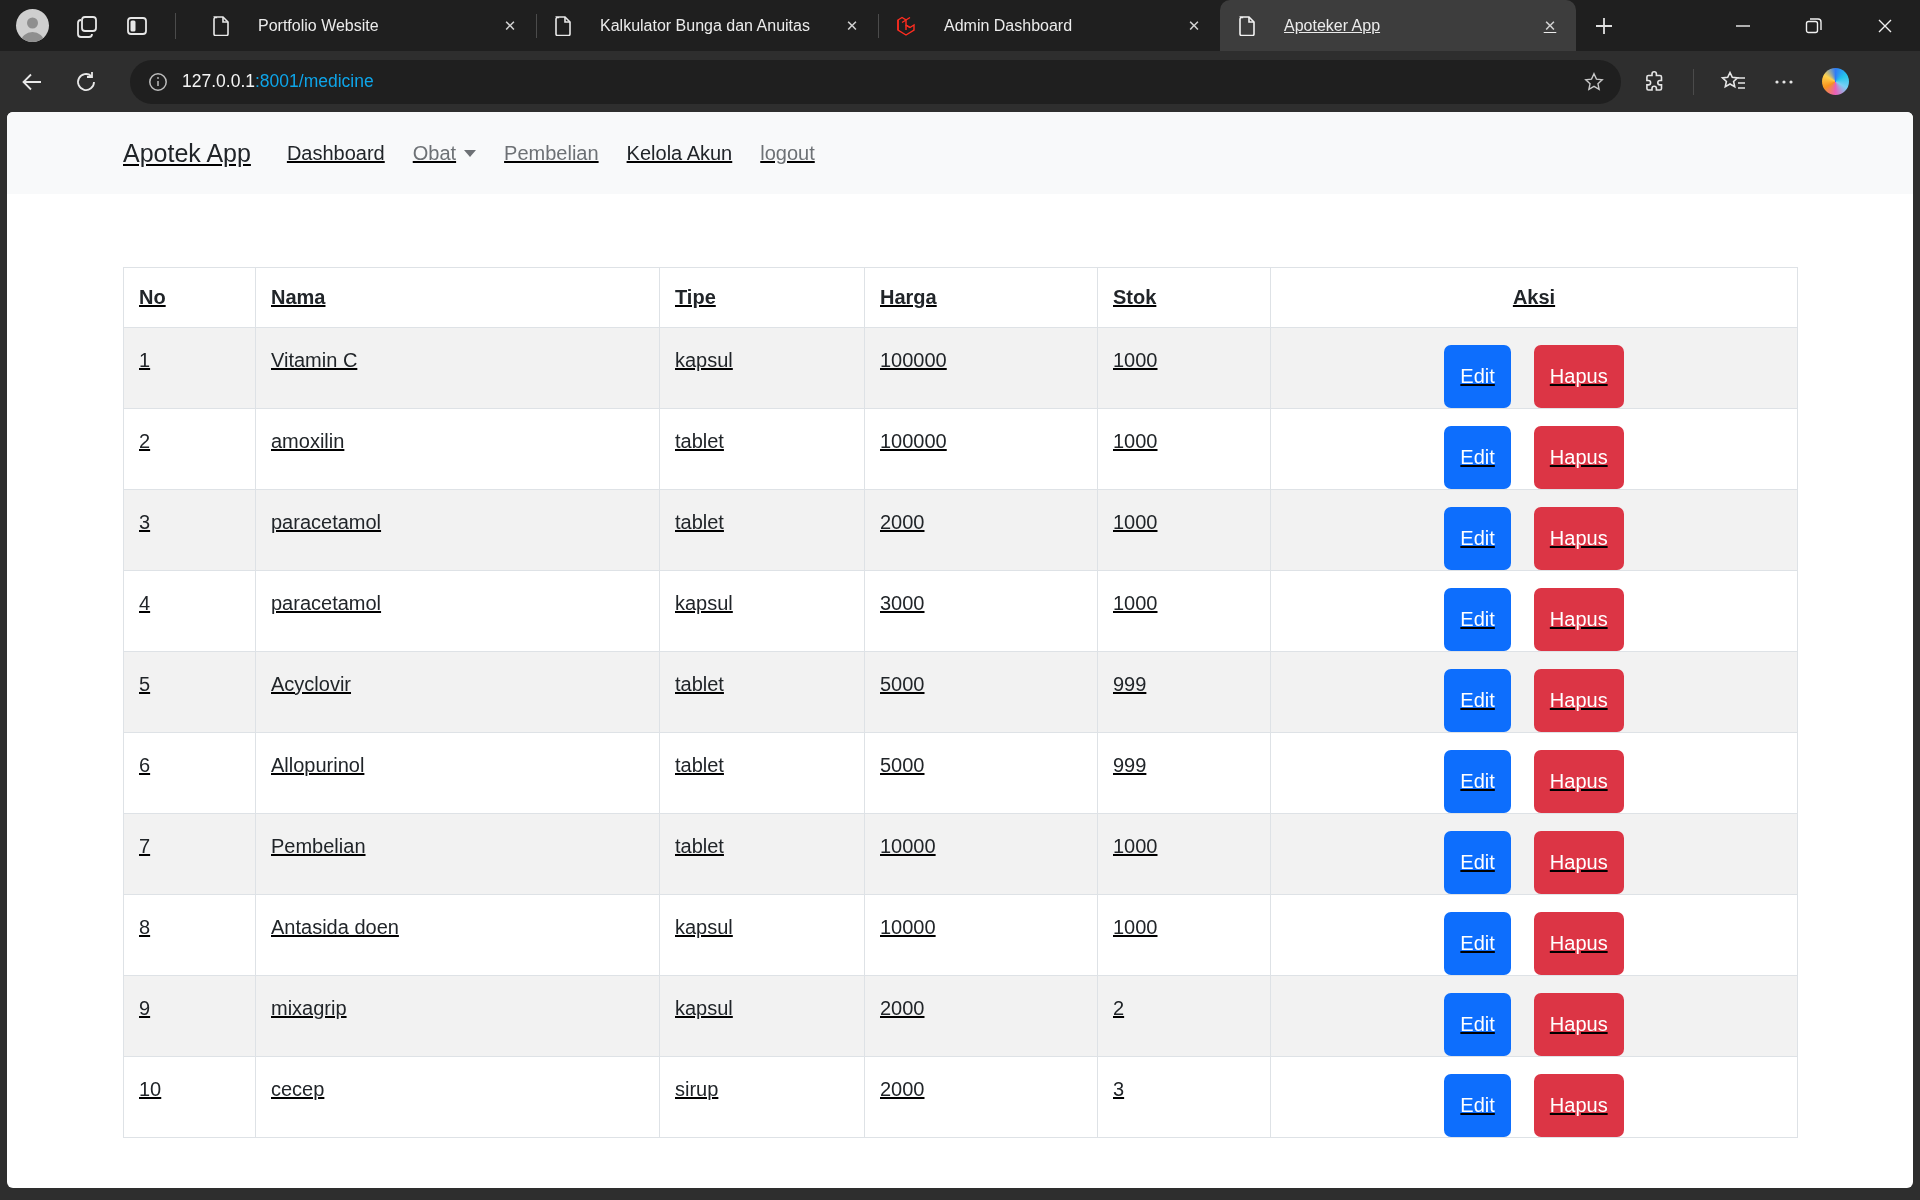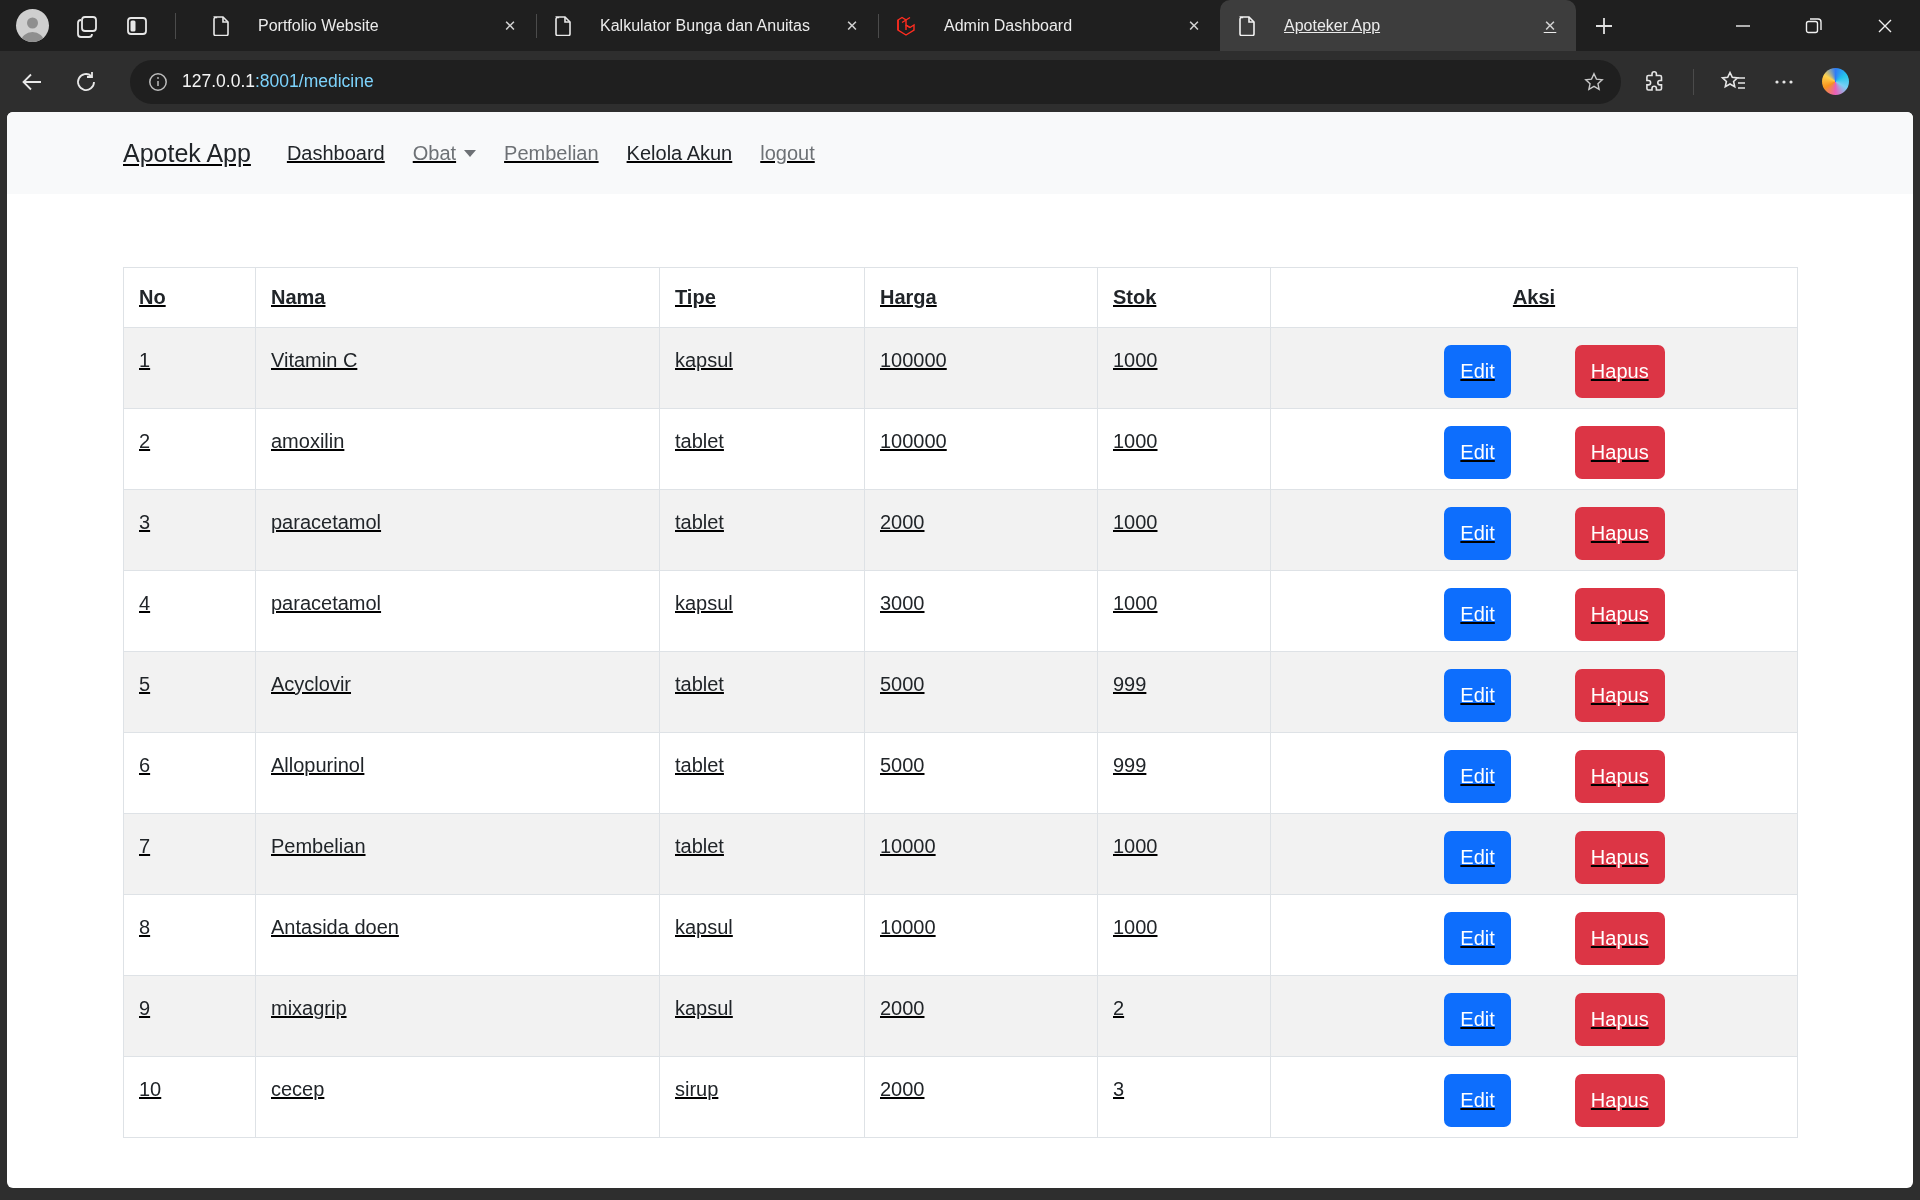--- a/index.html
+++ b/index.html
@@ -28,21 +28,21 @@
   .win-btn { width: 71px; height: 51px; display: flex; align-items: center; justify-content: center; color: #efefef; }
 
   .toolbar { position: absolute; left: 0; top: 51px; width: 1920px; height: 61px;
     background: #2e2e2e; display: flex; align-items: center; }
   .nav-btn { width: 44px; height: 44px; display: flex; align-items: center; justify-content: center;
     color: #e8e8e8; margin-left: 10px; }
   .url-pill { height: 44px; width: 1491px; margin-left: 22px; background: #1f1f1f; border-radius: 22px;
     display: flex; align-items: center; padding: 0 16px 0 18px; }
   .url-text { font-size: 17.5px; margin-left: 14px; flex: 1; white-space: nowrap; }
   .url-host { color: #f5f5f5; }
-  .url-rest { color: #7dd3fc; }
+  .url-rest { color: #0ea5e9; }
   .toolbar-right { display: flex; align-items: center; gap: 26px; margin-left: 22px; }
   .copilot { width: 27px; height: 27px; border-radius: 50%;
     background: conic-gradient(#2f7cf6, #25c5ea, #7ad0f5, #e960b9, #f7931e, #ffd24d, #2f7cf6); }
 
   
   .viewport { position: absolute; left: 7px; top: 112px; width: 1906px; height: 1076px;
     background: #ffffff; border-radius: 6px; overflow: hidden; text-decoration: underline; }
 
   .site-navbar { width: 100%; height: 82px; background: #f8f9fa; }
   .nav-inner { width: 1674px; margin: 0 auto; height: 82px; display: flex; align-items: center; }
@@ -59,22 +59,22 @@
   table { border-collapse: collapse; width: 1674px; table-layout: fixed; color: #212529; }
   th, td { border: 1px solid #dee2e6; font-size: 20px; text-align: left; }
   th { height: 60px; vertical-align: middle; padding: 0 15px; font-weight: bold; background: #fff; }
   td { height: 81px; vertical-align: top; padding: 17px 15px 0 15px; line-height: 30px; }
   tbody tr:nth-child(odd) td { background: #f2f2f2; }
   col.c-no { width: 132px; } col.c-nama { width: 404px; } col.c-tipe { width: 205px; }
   col.c-harga { width: 233px; } col.c-stok { width: 173px; } col.c-aksi { width: 527px; }
   th.aksi-h { text-align: center; }
   td.aksi-cell { padding: 17px 0 0 0; }
   .btn-row { display: flex; justify-content: center; gap: 23px; }
-  .btn { height: 53px; border: none; border-radius: 7px; font-size: 20px; color: #ffffff;
-    padding: 0 16px; font-family: inherit; display: flex; align-items: center; cursor: pointer; margin-left: 41px; }
+  .btn { height: 63px; border: none; border-radius: 7px; font-size: 20px; color: #ffffff;
+    padding: 0 16px; font-family: inherit; display: flex; align-items: center; cursor: pointer; }
   .btn-edit { background: #0d6efd; }
   .btn-hapus { background: #dc3545; }
 </style>
 </head>
 <body>
 
 <div class="titlebar">
   <div class="tb-left">
     <div class="avatar">
       <svg width="25" height="28" viewBox="0 0 25 28">

